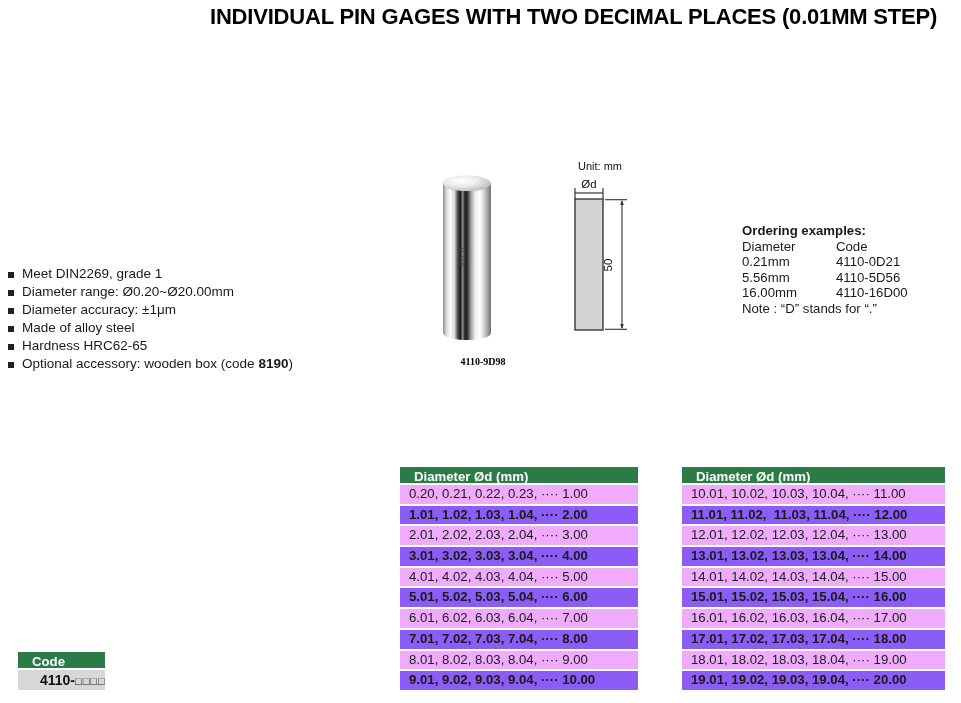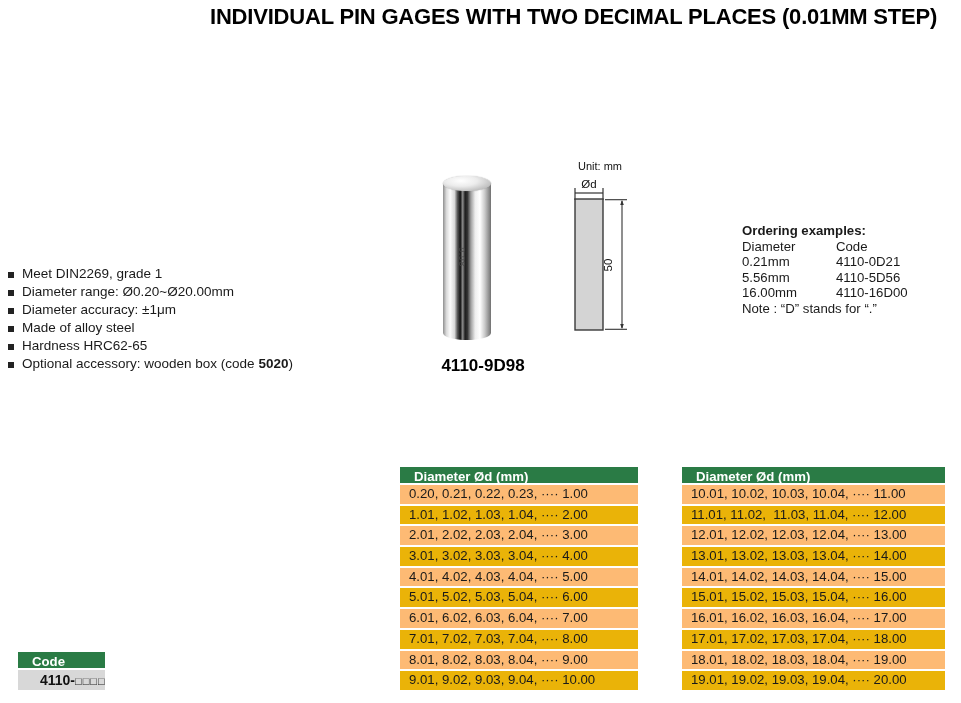--- a/index.html
+++ b/index.html
@@ -32,42 +32,42 @@
       #eeeeee 67%, #ffffff 77%, #cacaca 87%, #8d8d8d 96%, #707070 100%);
     border-radius:0 0 50% 50% / 0 0 7px 7px; z-index:1;
   }
   .pin-marking {
     position:absolute; left:452px; top:252px; z-index:3;
     font-size:9px; color:rgba(70,70,70,0.85); letter-spacing:0.5px;
     transform:rotate(90deg); transform-origin:center;
   }
   .product-code {
     position:absolute; left:427px; top:356px; width:112px; text-align:center;
-    font-size:17px; font-weight:bold; color:#000;
+    font-size:10px; font-weight:bold; color:#000;font-family:Liberation Serif, serif;
   }
   
   .drawing { position:absolute; left:565px; top:155px; }
   .drawing text { font-family:"Liberation Sans", sans-serif; fill:#111; }
   
   .ordering { position:absolute; left:718px; top:223px; font-size:13.2px; line-height:15.6px; color:#1a1a1a;margin-left:24px; }
   .ord-heading { font-weight:bold; }
   .ord-c1 { display:inline-block; width:94px; }
   
   .dtable { position:absolute; }
   .thead {
     height:16px; line-height:20px; margin-bottom:2px;
     background:#2a7b45; color:#ffffff; font-size:13.2px; font-weight:bold;
     padding-left:14px; white-space:pre;
   }
   .trow {
     height:18.7px; line-height:18.7px; margin-bottom:2px;
     font-size:13.2px; color:#1a1a1a; padding-left:9px; white-space:pre;
   }
-  .trow.odd  { background:#fdba74; }
-  .trow.even { background:#eab308; }
+  .trow.odd  { background:#f0abfc; }
+  .trow.even { background:#8b5cf6;font-weight:bold; }
   
   .code-block { position:absolute; left:18px; top:652px; width:87px; }
   .code-val {
     height:20px; line-height:20px; background:#d8d8d8;
     font-size:14px; font-weight:bold; padding-left:22px; white-space:pre;
   }
   .code-val .squares { font-size:11px; font-weight:bold; letter-spacing:1px; color:#222; }
 </style>
 </head>
 <body>
@@ -92,21 +92,21 @@
     <li>
         <span class="sq"></span>
         <span>Made of alloy steel</span>
       </li>
     <li>
         <span class="sq"></span>
         <span>Hardness HRC62-65</span>
       </li>
     <li>
         <span class="sq"></span>
-        <span><span>Optional accessory: wooden box (code </span><b>5020</b><span>)</span></span>
+        <span><span>Optional accessory: wooden box (code </span><b>8190</b><span>)</span></span>
       </li>
   </ul>
 
   <div class="pin-top"></div>
   <div class="pin-body"></div>
   <span class="pin-marking">9.98</span>
   <div class="product-code">4110-9D98</div>
 
   <svg class="drawing" width="78" height="192" viewBox="0 0 78 192">
     <text x="13" y="15" font-size="11">Unit: mm</text>

